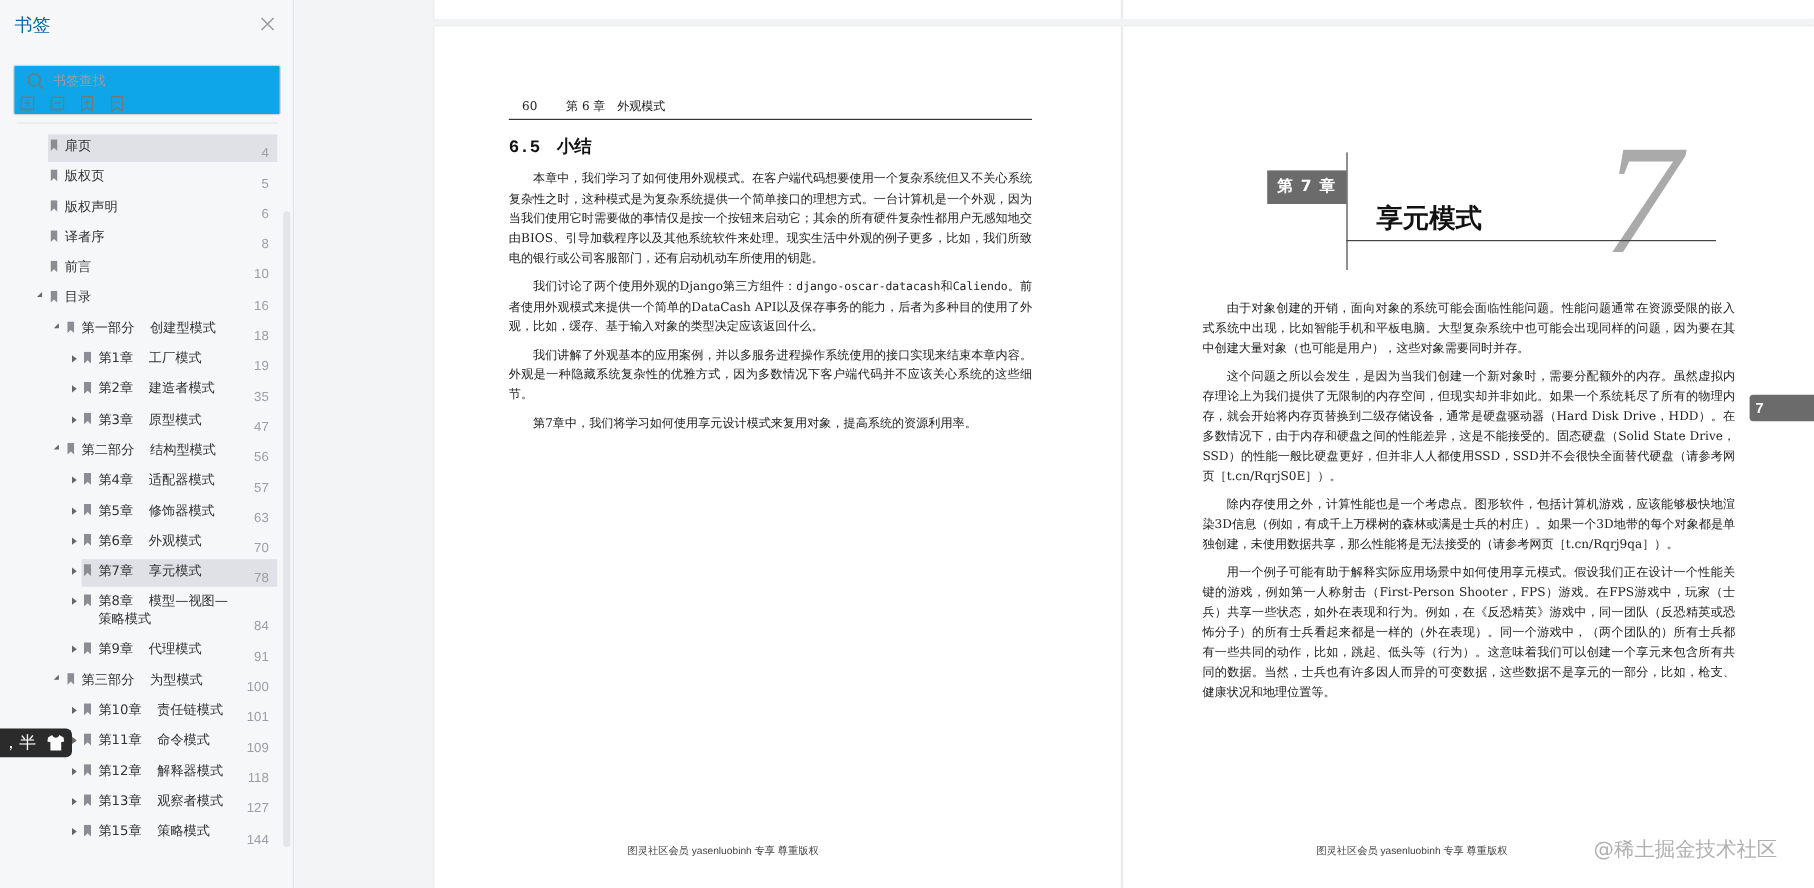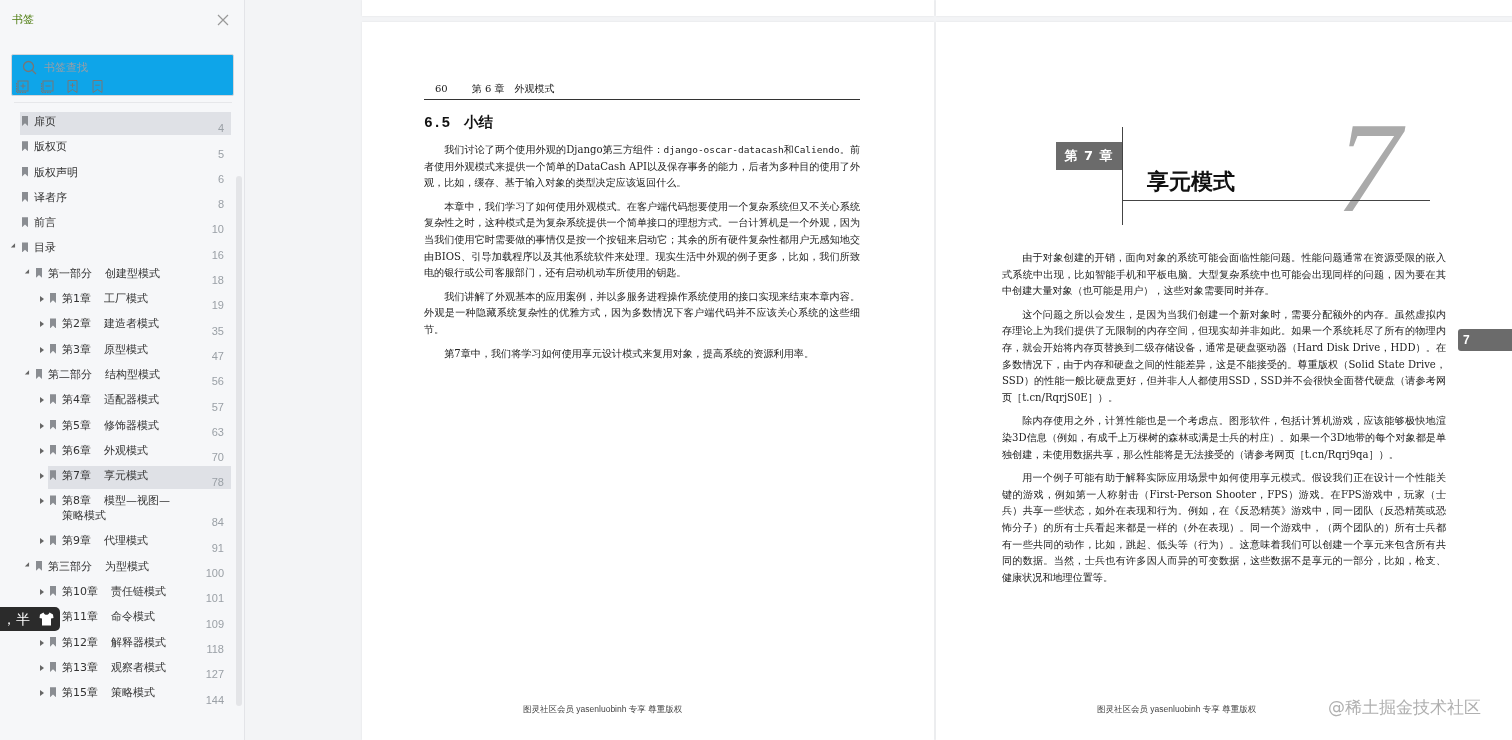--- a/index.html
+++ b/index.html
@@ -1,31 +1,31 @@
 <!DOCTYPE html>
 <html><head>
 <meta charset="utf-8">
 <style>
   * { box-sizing: border-box; margin: 0; padding: 0; }
   html, body { width: 1512px; height: 740px; overflow: hidden; background: #f3f4f6; font-family: "DejaVu Sans", "Liberation Sans", sans-serif; }
   #app { position: relative; width: 1512px; height: 740px; }
 
   
   .sidebar { position: absolute; left: 0; top: 0; width: 245px; height: 740px; background: #f6f7f9; border-right: 1px solid #e3e4e8; }
-  .sb-header { position: absolute; left: 12px; top: 12px; font-size: 11px; color: #4d7c0f; }
+  .sb-header { position: absolute; left: 12px; top: 12px; font-size: 15px; color: #0369a1; }
   .sb-close { position: absolute; left: 216px; top: 13px; width: 14px; height: 14px; cursor: pointer; }
   .sb-search { position: absolute; left: 11px; top: 54px; width: 223px; height: 42px; border: 1px solid #d4d6da; background: #0ea5e9; border-radius: 2px; }
   .sb-search .ico { position: absolute; left: 10px; top: 5px; width: 15px; height: 15px; }
   .sb-search input { position: absolute; left: 32px; top: 3px; width: 185px; height: 18px; border: none; outline: none; background: transparent; font-size: 11px; color: #333; font-family: "DejaVu Sans", sans-serif; }
   .sb-search input::placeholder { color: #9a9ea5; }
   .sb-tools { position: absolute; left: 16px; top: 80px; display: flex; gap: 12px; }
   .sb-tools .tool { width: 13px; height: 13px; cursor: pointer; }
   .sb-divider { position: absolute; left: 14px; top: 102px; width: 218px; height: 1px; background: #e6e7ea; }
 
-  .tree { position: absolute; left: 0; top: 110px; width: 232px; }
+  .tree { position: absolute; left: 0; top: 110px; width: 232px; padding-left: 20px; }
   .node { position: relative; height: 25.3px; font-size: 11px; color: #333; cursor: pointer; }
   .node.tall { height: 40px; }
   .node.active .hl { position: absolute; top: 2px; bottom: 0; right: 1px; background: #dfe1e6; }
   .node .tw { position: absolute; top: 9px; width: 0; height: 0; }
   .node .tw.closed { border-top: 3.5px solid transparent; border-bottom: 3.5px solid transparent; border-left: 4px solid #666; }
   .node .tw.open { border-left: 3px solid transparent; border-right: 3px solid transparent; border-top: 3px solid #666; transform: rotate(-45deg); }
   .node .bm { position: absolute; top: 6px; width: 6px; height: 10px; background: #8a8d92; clip-path: polygon(0 0, 100% 0, 100% 100%, 50% 72%, 0 100%); }
   .node .lbl { position: absolute; top: 4px; white-space: pre; line-height: 15px; }
   .node .lbl .t2 { margin-left: 13px; }
   .node .pg { position: absolute; right: 8px; bottom: 1px; font-size: 11px; color: #9aa0a6; font-family: "Liberation Sans", sans-serif; }
@@ -253,37 +253,37 @@
     <div class="page page-top-prev" style="left:690px;width:576px;"></div>
 
     <section class="page left-page">
       <div class="running-head serif">
         <span class="num">60</span><span class="ch">第 6 章　外观模式</span>
       </div>
       <h2 class="sec-title">
         <span class="n">6.5</span><span>小结</span>
       </h2>
       <div class="body-text serif" style="left:62px; top:120px; width:436px;">
+        <p>本章中，我们学习了如何使用外观模式。在客户端代码想要使用一个复杂系统但又不关心系统复杂性之时，这种模式是为复杂系统提供一个简单接口的理想方式。一台计算机是一个外观，因为当我们使用它时需要做的事情仅是按一个按钮来启动它；其余的所有硬件复杂性都用户无感知地交由BIOS、引导加载程序以及其他系统软件来处理。现实生活中外观的例子更多，比如，我们所致电的银行或公司客服部门，还有启动机动车所使用的钥匙。</p>
         <p><span>我们讨论了两个使用外观的Django第三方组件：</span><span class="mono">django-oscar-datacash</span><span>和</span><span class="mono">Caliendo</span><span>。</span><span>前者使用外观模式来提供一个简单的DataCash API以及保存事务的能力，后者为多种目的使用了外观，比如，缓存、基于输入对象的类型决定应该返回什么。</span></p>
-        <p>本章中，我们学习了如何使用外观模式。在客户端代码想要使用一个复杂系统但又不关心系统复杂性之时，这种模式是为复杂系统提供一个简单接口的理想方式。一台计算机是一个外观，因为当我们使用它时需要做的事情仅是按一个按钮来启动它；其余的所有硬件复杂性都用户无感知地交由BIOS、引导加载程序以及其他系统软件来处理。现实生活中外观的例子更多，比如，我们所致电的银行或公司客服部门，还有启动机动车所使用的钥匙。</p>
         <p>我们讲解了外观基本的应用案例，并以多服务进程操作系统使用的接口实现来结束本章内容。外观是一种隐藏系统复杂性的优雅方式，因为多数情况下客户端代码并不应该关心系统的这些细节。</p>
         <p>第7章中，我们将学习如何使用享元设计模式来复用对象，提高系统的资源利用率。</p>
       </div>
       <div class="footer" style="left:161px; top:682px;">图灵社区会员 yasenluobinh 专享 尊重版权</div>
     </section>
 
     <section class="page right-page">
       <div class="ch-bignum">7</div>
       <div class="ch-badge">第 7 章</div>
       <div class="ch-vline"></div>
       <div class="ch-hline"></div>
       <h1 class="ch-title">享元模式</h1>
       <div class="body-text serif" style="left:66px; top:228px; width:444px;">
         <p>由于对象创建的开销，面向对象的系统可能会面临性能问题。性能问题通常在资源受限的嵌入式系统中出现，比如智能手机和平板电脑。大型复杂系统中也可能会出现同样的问题，因为要在其中创建大量对象（也可能是用户），这些对象需要同时并存。</p>
-        <p>这个问题之所以会发生，是因为当我们创建一个新对象时，需要分配额外的内存。虽然虚拟内存理论上为我们提供了无限制的内存空间，但现实却并非如此。如果一个系统耗尽了所有的物理内存，就会开始将内存页替换到二级存储设备，通常是硬盘驱动器（Hard Disk Drive，HDD）。在多数情况下，由于内存和硬盘之间的性能差异，这是不能接受的。尊重版权（Solid State Drive，SSD）的性能一般比硬盘更好，但并非人人都使用SSD，SSD并不会很快全面替代硬盘（请参考网页［t.cn/RqrjS0E］）。</p>
+        <p>这个问题之所以会发生，是因为当我们创建一个新对象时，需要分配额外的内存。虽然虚拟内存理论上为我们提供了无限制的内存空间，但现实却并非如此。如果一个系统耗尽了所有的物理内存，就会开始将内存页替换到二级存储设备，通常是硬盘驱动器（Hard Disk Drive，HDD）。在多数情况下，由于内存和硬盘之间的性能差异，这是不能接受的。固态硬盘（Solid State Drive，SSD）的性能一般比硬盘更好，但并非人人都使用SSD，SSD并不会很快全面替代硬盘（请参考网页［t.cn/RqrjS0E］）。</p>
         <p>除内存使用之外，计算性能也是一个考虑点。图形软件，包括计算机游戏，应该能够极快地渲染3D信息（例如，有成千上万棵树的森林或满是士兵的村庄）。如果一个3D地带的每个对象都是单独创建，未使用数据共享，那么性能将是无法接受的（请参考网页［t.cn/Rqrj9qa］）。</p>
         <p>用一个例子可能有助于解释实际应用场景中如何使用享元模式。假设我们正在设计一个性能关键的游戏，例如第一人称射击（First-Person Shooter，FPS）游戏。在FPS游戏中，玩家（士兵）共享一些状态，如外在表现和行为。例如，在《反恐精英》游戏中，同一团队（反恐精英或恐怖分子）的所有士兵看起来都是一样的（外在表现）。同一个游戏中，（两个团队的）所有士兵都有一些共同的动作，比如，跳起、低头等（行为）。这意味着我们可以创建一个享元来包含所有共同的数据。当然，士兵也有许多因人而异的可变数据，这些数据不是享元的一部分，比如，枪支、健康状况和地理位置等。</p>
       </div>
       <div class="footer" style="left:161px; top:682px;">图灵社区会员 yasenluobinh 专享 尊重版权</div>
     </section>
 
     <div class="page-tab">7</div>
     <div class="watermark">@稀土掘金技术社区</div>
   </main>
 </div>

